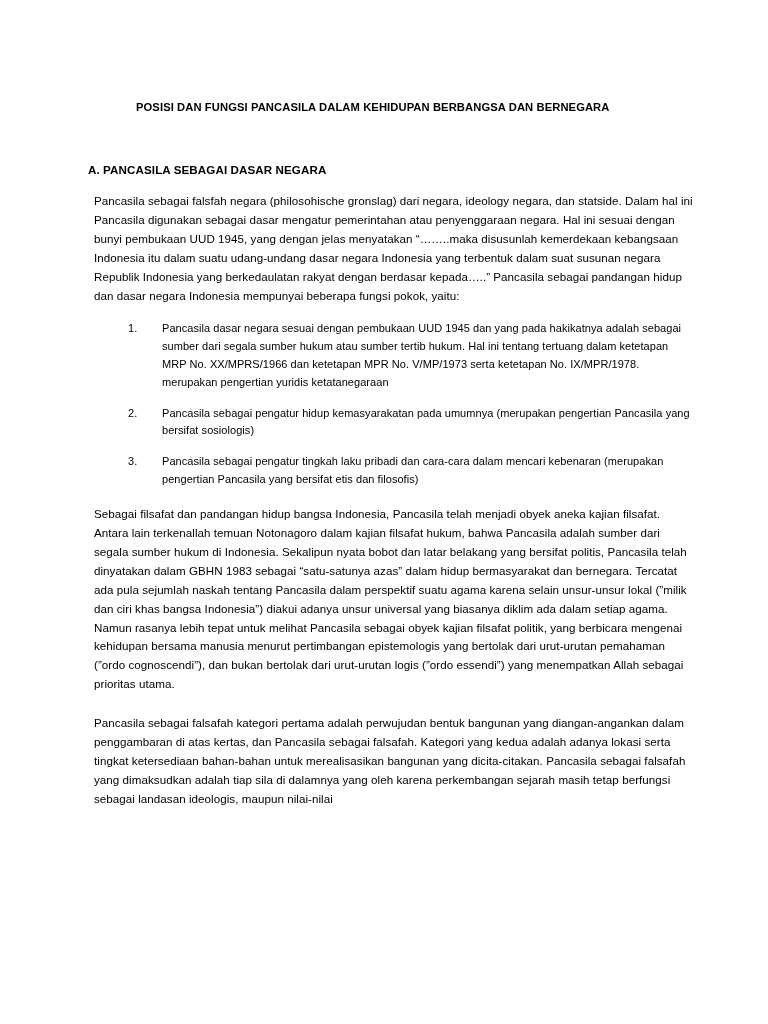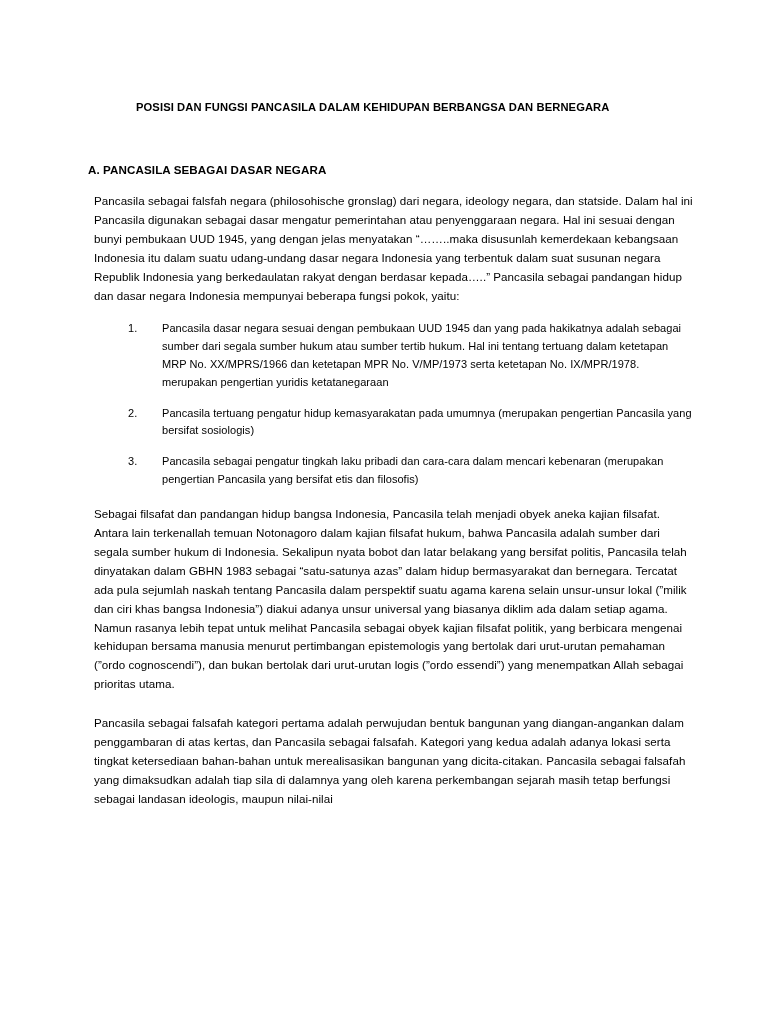--- a/index.html
+++ b/index.html
@@ -78,21 +78,21 @@
 <div class="page">
 
   <h1 class="doc-title">POSISI DAN FUNGSI PANCASILA DALAM KEHIDUPAN BERBANGSA DAN BERNEGARA</h1>
 
   <h2 class="section-heading tight-top">A. PANCASILA SEBAGAI DASAR NEGARA</h2>
 
   <p class="body-text">Pancasila sebagai falsfah negara (philosohische gronslag) dari negara, ideology negara, dan statside. Dalam hal ini Pancasila digunakan sebagai dasar mengatur pemerintahan atau penyenggaraan negara. Hal ini sesuai dengan bunyi pembukaan UUD 1945, yang dengan jelas menyatakan “……..maka disusunlah kemerdekaan kebangsaan Indonesia itu dalam suatu udang-undang dasar negara Indonesia yang terbentuk dalam suat susunan negara Republik Indonesia yang berkedaulatan rakyat dengan berdasar kepada…..” Pancasila sebagai pandangan hidup dan dasar negara Indonesia mempunyai beberapa fungsi pokok, yaitu:</p>
 
   <ol class="numbered">
     <li>Pancasila dasar negara sesuai dengan pembukaan UUD 1945 dan yang pada hakikatnya adalah sebagai sumber dari segala sumber hukum atau sumber tertib hukum. Hal ini tentang tertuang dalam ketetapan MRP No. XX/MPRS/1966 dan ketetapan MPR No. V/MP/1973 serta ketetapan No. IX/MPR/1978. merupakan pengertian yuridis ketatanegaraan</li>
-    <li>Pancasila tertuang pengatur hidup kemasyarakatan pada umumnya (merupakan pengertian Pancasila yang bersifat sosiologis)</li>
+    <li>Pancasila sebagai pengatur hidup kemasyarakatan pada umumnya (merupakan pengertian Pancasila yang bersifat sosiologis)</li>
     <li>Pancasila sebagai pengatur tingkah laku pribadi dan cara-cara dalam mencari kebenaran (merupakan pengertian Pancasila yang bersifat etis dan filosofis)</li>
   </ol>
 
 
   <p class="body-text">Sebagai filsafat dan pandangan hidup bangsa Indonesia, Pancasila telah menjadi obyek aneka kajian filsafat. Antara lain terkenallah temuan Notonagoro dalam kajian filsafat hukum, bahwa Pancasila adalah sumber dari segala sumber hukum di Indonesia. Sekalipun nyata bobot dan latar belakang yang bersifat politis, Pancasila telah dinyatakan dalam GBHN 1983 sebagai “satu-satunya azas” dalam hidup bermasyarakat dan bernegara. Tercatat ada pula sejumlah naskah tentang Pancasila dalam perspektif suatu agama karena selain unsur-unsur lokal (”milik dan ciri khas bangsa Indonesia”) diakui adanya unsur universal yang biasanya diklim ada dalam setiap agama. Namun rasanya lebih tepat untuk melihat Pancasila sebagai obyek kajian filsafat politik, yang berbicara mengenai kehidupan bersama manusia menurut pertimbangan epistemologis yang bertolak dari urut-urutan pemahaman (”ordo cognoscendi”), dan bukan bertolak dari urut-urutan logis (”ordo essendi”) yang menempatkan Allah sebagai prioritas utama.</p>
 
   <div class="spacer-sm"></div>
 
   <p class="body-text">Pancasila sebagai falsafah kategori pertama adalah perwujudan bentuk bangunan yang diangan-angankan dalam penggambaran di atas kertas, dan Pancasila sebagai falsafah. Kategori yang kedua adalah adanya lokasi serta tingkat ketersediaan bahan-bahan untuk merealisasikan bangunan yang dicita-citakan. Pancasila sebagai falsafah yang dimaksudkan adalah tiap sila di dalamnya yang oleh karena perkembangan sejarah masih tetap berfungsi sebagai landasan ideologis, maupun nilai-nilai</p>
 

